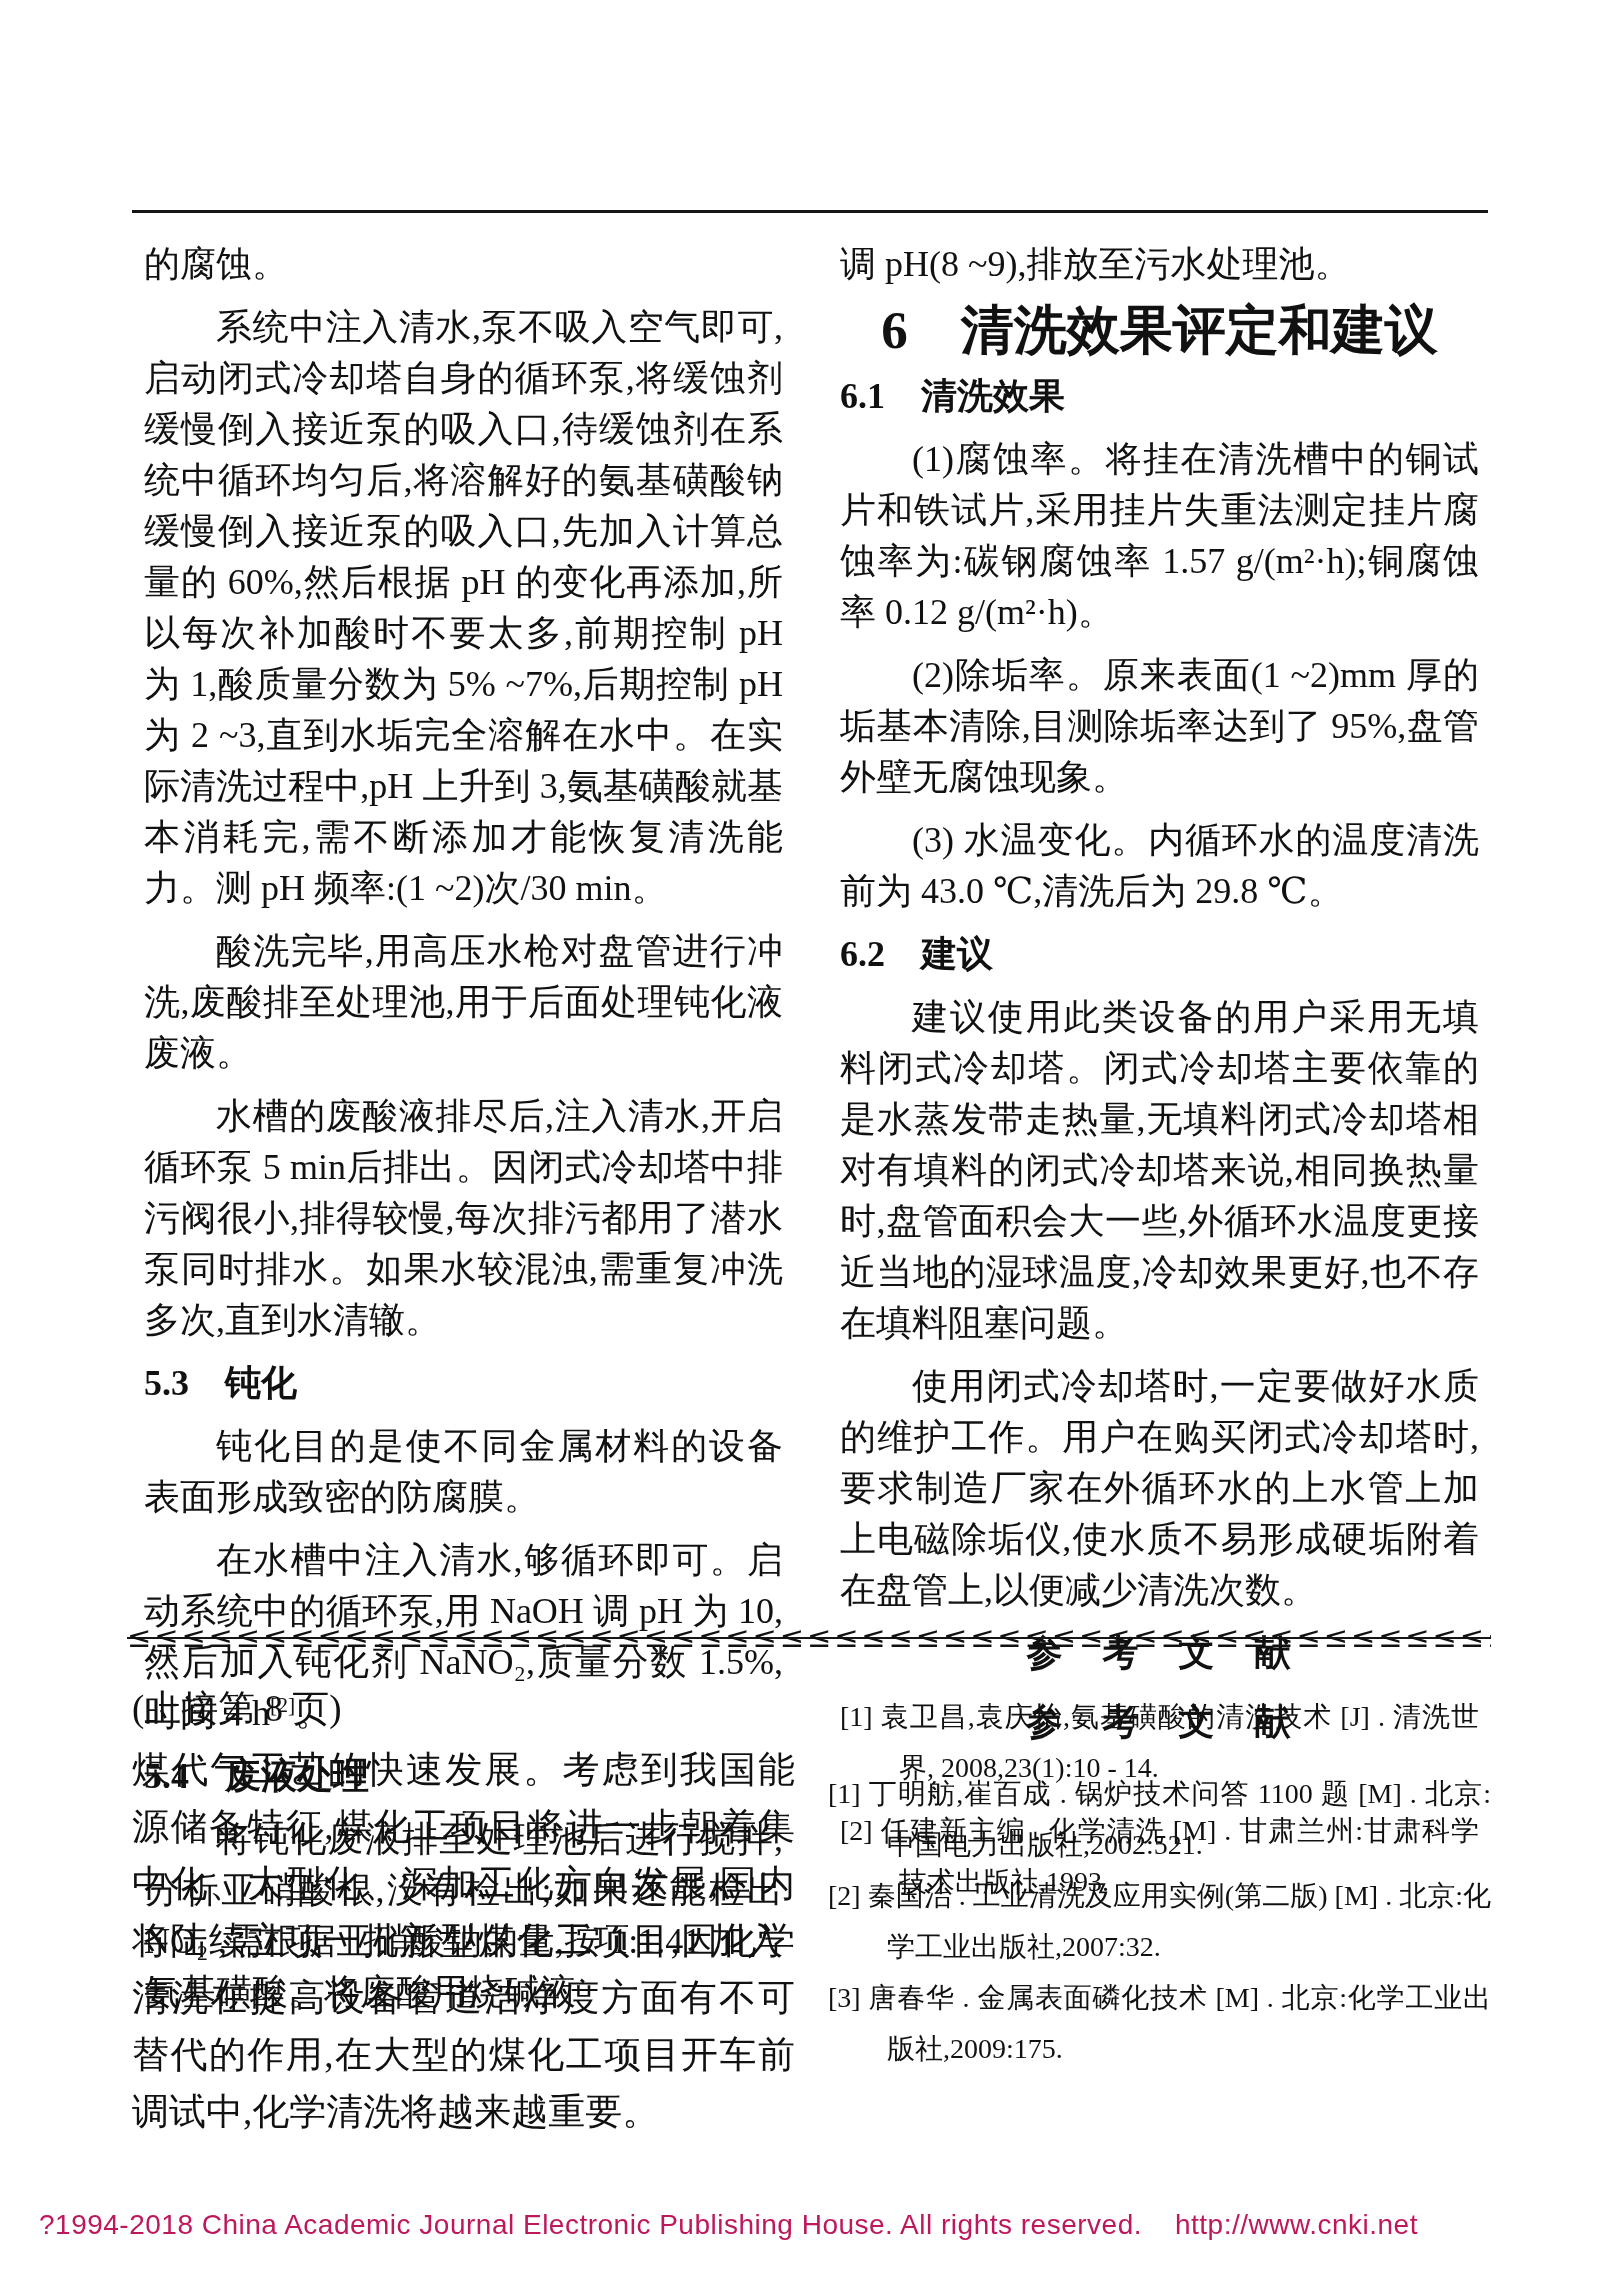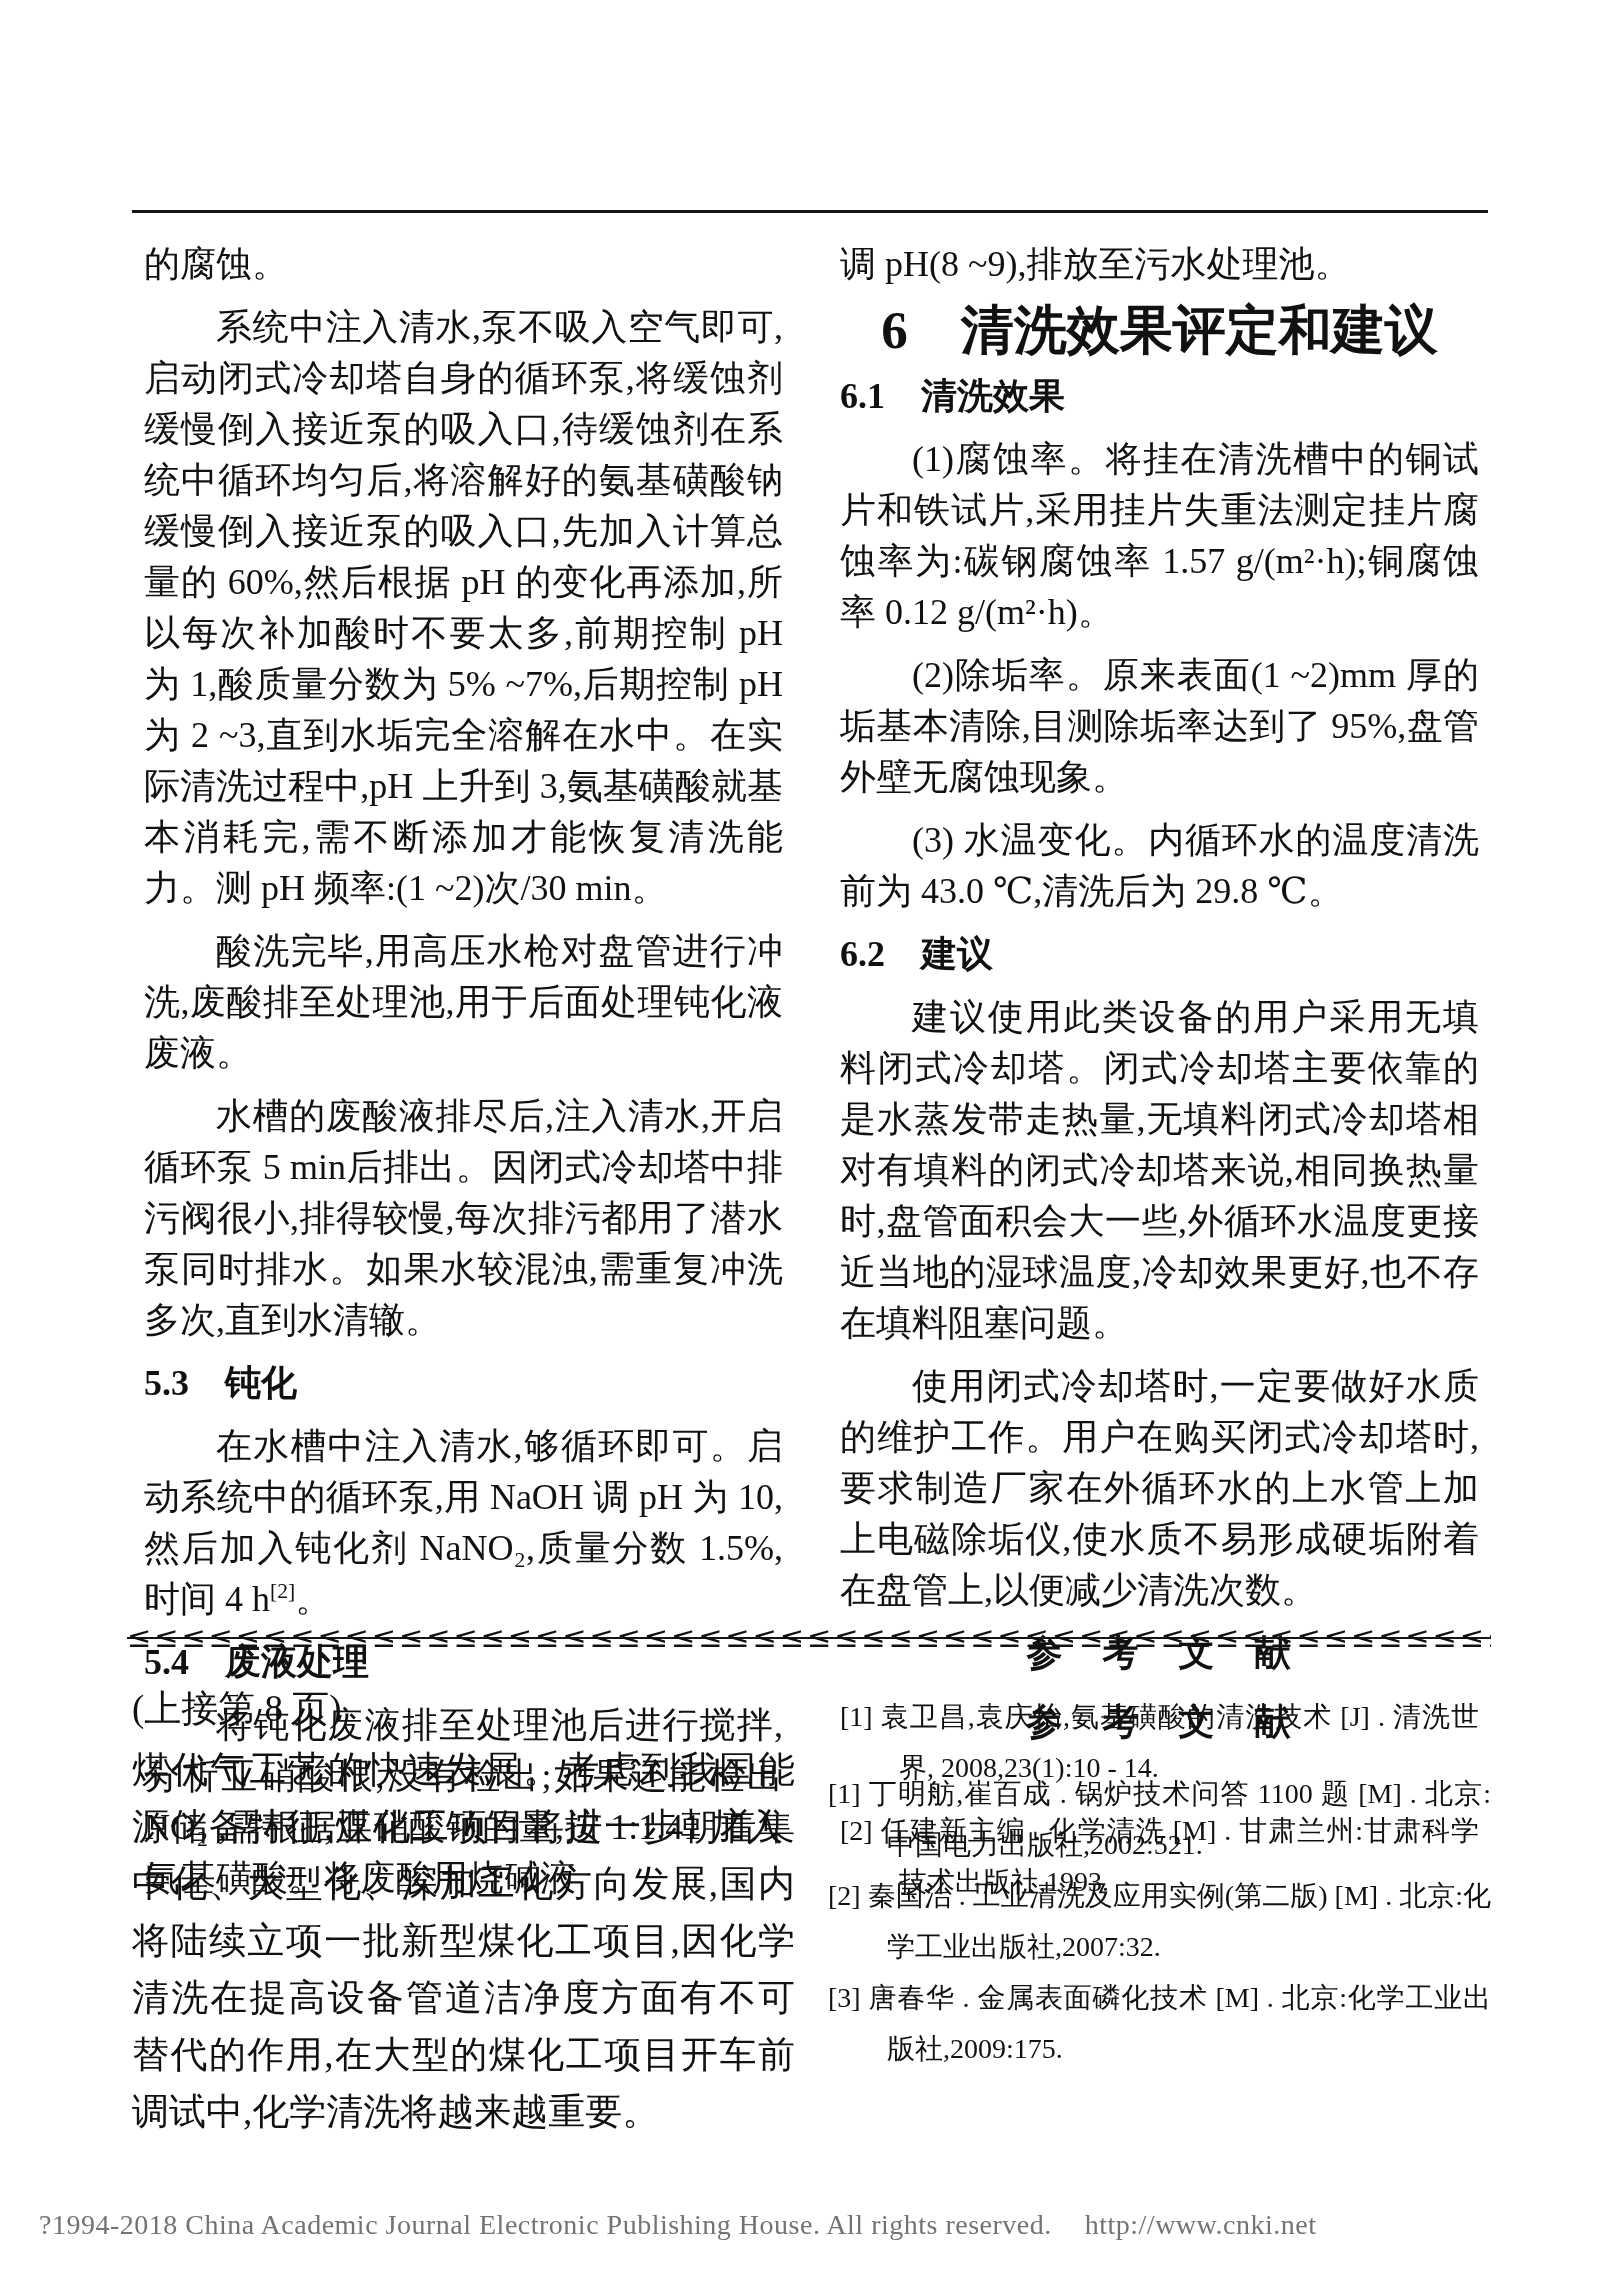--- a/index.html
+++ b/index.html
@@ -68,38 +68,39 @@
   }
   .bottom-left .note{margin:0 0 5.9px 0;line-height:53px;}
   .bottom-left p{margin:0;}
   .bottom-right{
     position:absolute;left:828px;top:1684px;width:663px;
   }
   .bottom-right .ref-heading{margin:13.7px 0 21.6px 0;}
   
   .footer{
     position:absolute;left:39px;top:2209px;width:1529px;
-    font-size:28px;color:#737373;letter-spacing:0.5px;
-    font-family:Liberation Serif, serif;
+    font-size:28px;color:#be185d;letter-spacing:0.5px;
+    font-family:Liberation Sans, sans-serif;
   }
   .footer .url{margin-left:33px;}
 </style>
 </head>
 <body>
 
 <div class="page">
 
   <div class="header-rule"></div>
 
   <div class="col col-left">
     <p>的腐蚀。</p>
     <p class="indent">系统中注入清水,泵不吸入空气即可,启动闭式冷却塔自身的循环泵,将缓蚀剂缓慢倒入接近泵的吸入口,待缓蚀剂在系统中循环均匀后,将溶解好的氨基磺酸钠缓慢倒入接近泵的吸入口,先加入计算总量的 60%,然后根据 pH 的变化再添加,所以每次补加酸时不要太多,前期控制 pH 为 1,酸质量分数为 5% ~7%,后期控制 pH 为 2 ~3,直到水垢完全溶解在水中。在实际清洗过程中,pH 上升到 3,氨基磺酸就基本消耗完,需不断添加才能恢复清洗能力。测 pH 频率:(1 ~2)次/30 min。</p>
     <p class="indent">酸洗完毕,用高压水枪对盘管进行冲洗,废酸排至处理池,用于后面处理钝化液废液。</p>
     <p class="indent">水槽的废酸液排尽后,注入清水,开启循环泵 5 min后排出。因闭式冷却塔中排污阀很小,排得较慢,每次排污都用了潜水泵同时排水。如果水较混浊,需重复冲洗多次,直到水清辙。</p>
     <p class="subhead">5.3　钝化</p>
+    <p class="indent">钝化目的是使不同金属材料的设备表面形成致密的防腐膜。</p>
     <p class="indent"><span>在水槽中注入清水,够循环即可。启动系统中的循环泵,用 NaOH 调 pH 为 10,然后加入钝化剂 NaNO₂,质量分数 1.5%,时间 4 h</span><sup class="refmark">[2]</sup><span>。</span></p>
     <p class="subhead">5.4　废液处理</p>
     <p class="indent">将钝化废液排至处理池后进行搅拌,分析亚硝酸根,没有检出;如果还能检出 NO₂ ,需根据亚硝酸钠的量,按 1:1.41 加入氨基磺酸。将废酸用烧碱液</p>
   </div>
 
   <div class="col col-right">
     <p>调 pH(8 ~9),排放至污水处理池。</p>
     <p class="bighead">6　清洗效果评定和建议</p>
     <p class="subhead h61">6.1　清洗效果</p>
     <p class="indent">(1)腐蚀率。将挂在清洗槽中的铜试片和铁试片,采用挂片失重法测定挂片腐蚀率为:碳钢腐蚀率 1.57 g/(m²·h);铜腐蚀率 0.12 g/(m²·h)。</p>

